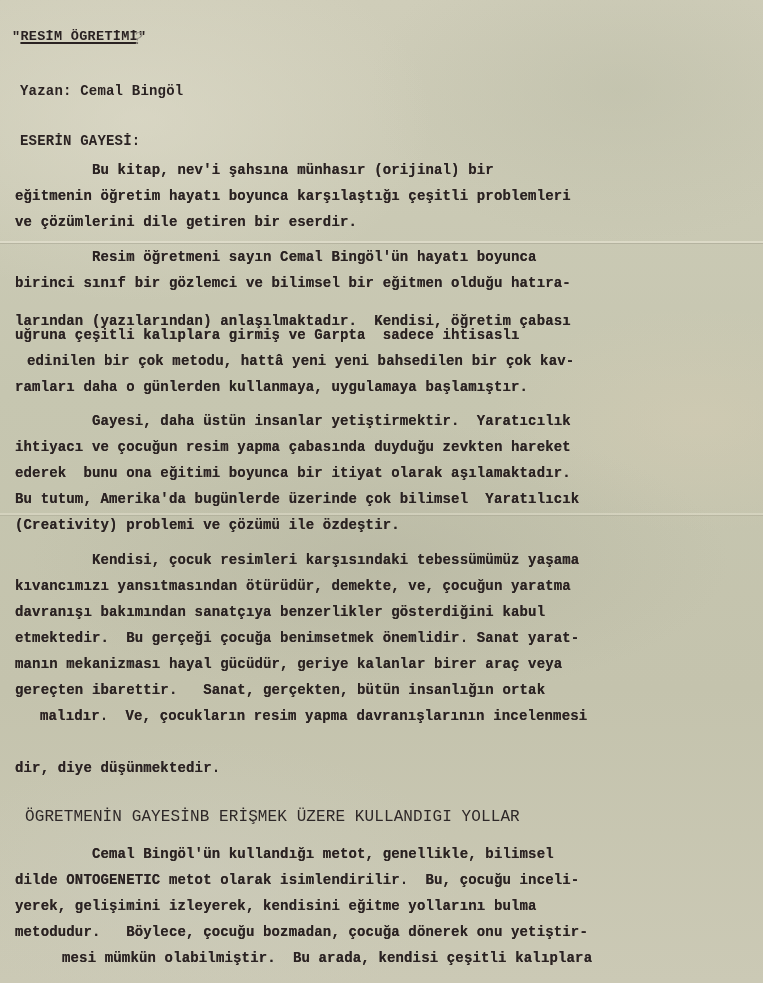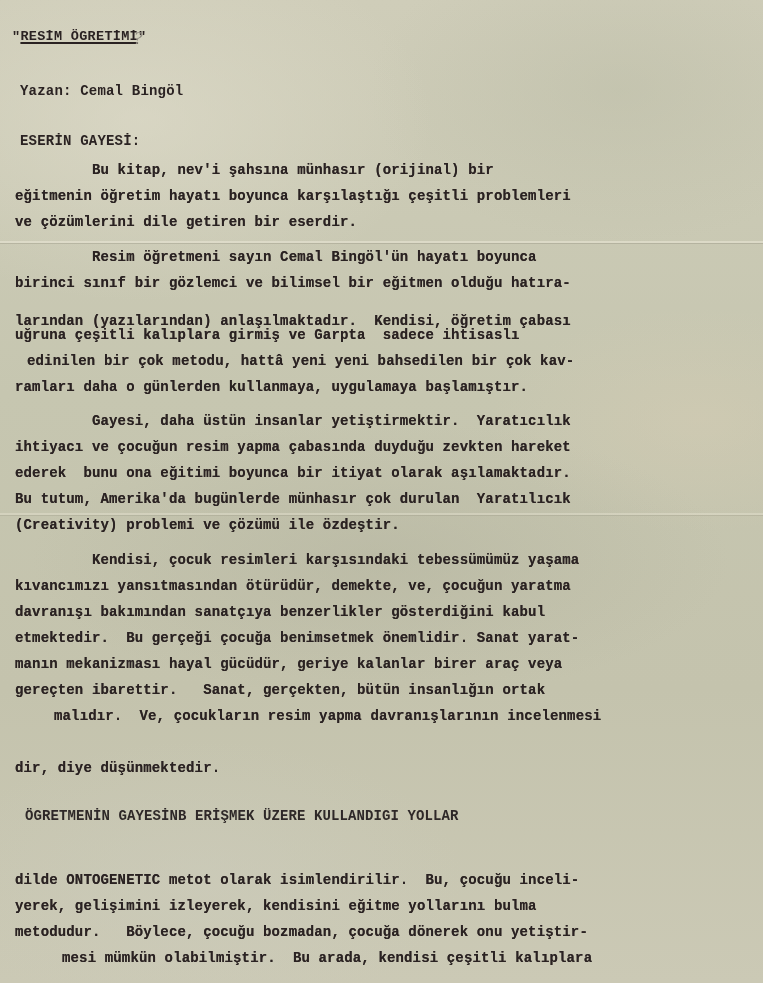--- a/index.html
+++ b/index.html
@@ -70,22 +70,22 @@
     .heading {
       position: absolute;
       white-space: pre;
       font-size: 14px;
       font-weight: bold;
       letter-spacing: 0.2px;
     }
     .heading2 {
       position: absolute;
       white-space: pre;
-      font-size: 14px;
-      font-weight: bold;
+      font-size: 16px;
+      font-weight: normal;
       letter-spacing: 0.1px;
       color: #2e2828;
     }
   </style>
 </head>
 <body>
 
 <div class="page">
 
   <div class="fold-line" style="top:241px;"></div>
@@ -105,32 +105,33 @@
   <div class="line" style="left:15px; top:248px;">         Resim öğretmeni sayın Cemal Bingöl'ün hayatı boyunca</div>
   <div class="line" style="left:15px; top:274px;">birinci sınıf bir gözlemci ve bilimsel bir eğitmen olduğu hatıra-</div>
   <div class="line" style="left:15px; top:312px;">larından (yazılarından) anlaşılmaktadır.  Kendisi, öğretim çabası</div>
   <div class="line" style="left:15px; top:326px;">uğruna çeşitli kalıplara girmiş ve Garpta  sadece ihtisaslı</div>
   <div class="line" style="left:15px; top:352px;margin-left:12px;">edinilen bir çok metodu, hattâ yeni yeni bahsedilen bir çok kav-</div>
   <div class="line" style="left:15px; top:378px;">ramları daha o günlerden kullanmaya, uygulamaya başlamıştır.</div>
 
   <div class="line" style="left:15px; top:412px;">         Gayesi, daha üstün insanlar yetiştirmektir.  Yaratıcılık</div>
   <div class="line" style="left:15px; top:438px;">ihtiyacı ve çocuğun resim yapma çabasında duyduğu zevkten hareket</div>
   <div class="line" style="left:15px; top:464px;">ederek  bunu ona eğitimi boyunca bir itiyat olarak aşılamaktadır.</div>
-  <div class="line" style="left:15px; top:490px;">Bu tutum, Amerika'da bugünlerde münhasır çok durulan  Yaratılıcık</div>
+  <div class="line" style="left:15px; top:490px;">Bu tutum, Amerika'da bugünlerde üzerinde çok bilimsel  Yaratılıcık</div>
   <div class="line" style="left:15px; top:516px;">(Creativity) problemi ve çözümü ile özdeştir.</div>
 
   <div class="line" style="left:15px; top:551px;">         Kendisi, çocuk resimleri karşısındaki tebessümümüz yaşama</div>
   <div class="line" style="left:15px; top:577px;">kıvancımızı yansıtmasından ötürüdür, demekte, ve, çocuğun yaratma</div>
   <div class="line" style="left:15px; top:603px;">davranışı bakımından sanatçıya benzerlikler gösterdiğini kabul</div>
   <div class="line" style="left:15px; top:629px;">etmektedir.  Bu gerçeği çocuğa benimsetmek önemlidir. Sanat yarat-</div>
   <div class="line" style="left:15px; top:655px;">manın mekanizması hayal gücüdür, geriye kalanlar birer araç veya</div>
   <div class="line" style="left:15px; top:681px;">gereçten ibarettir.   Sanat, gerçekten, bütün insanlığın ortak</div>
-  <div class="line" style="left:29px; top:707px;padding-left:25px;">malıdır.  Ve, çocukların resim yapma davranışlarının incelenmesi</div>
+  <div class="line" style="left:15px; top:707px;padding-left:25px;">malıdır.  Ve, çocukların resim yapma davranışlarının incelenmesi</div>
   <div class="line" style="left:15px; top:759px;">dir, diye düşünmektedir.</div>
 
   <div class="heading2" style="left:25px; top:808px;">ÖGRETMENİN GAYESİNB ERİŞMEK ÜZERE KULLANDIGI YOLLAR</div>
 
+  <div class="line" style="left:15px; top:845px;">         Cemal Bingöl'ün kullandığı metot, genellikle, bilimsel</div>
   <div class="line" style="left:15px; top:871px;">dilde ONTOGENETIC metot olarak isimlendirilir.  Bu, çocuğu inceli-</div>
   <div class="line" style="left:15px; top:897px;">yerek, gelişimini izleyerek, kendisini eğitme yollarını bulma</div>
   <div class="line" style="left:15px; top:923px;">metodudur.   Böylece, çocuğu bozmadan, çocuğa dönerek onu yetiştir-</div>
   <div class="line" style="left:15px; top:949px;padding-left:47px;">mesi mümkün olabilmiştir.  Bu arada, kendisi çeşitli kalıplara</div>
 
 </div>
 
 </body></html>

